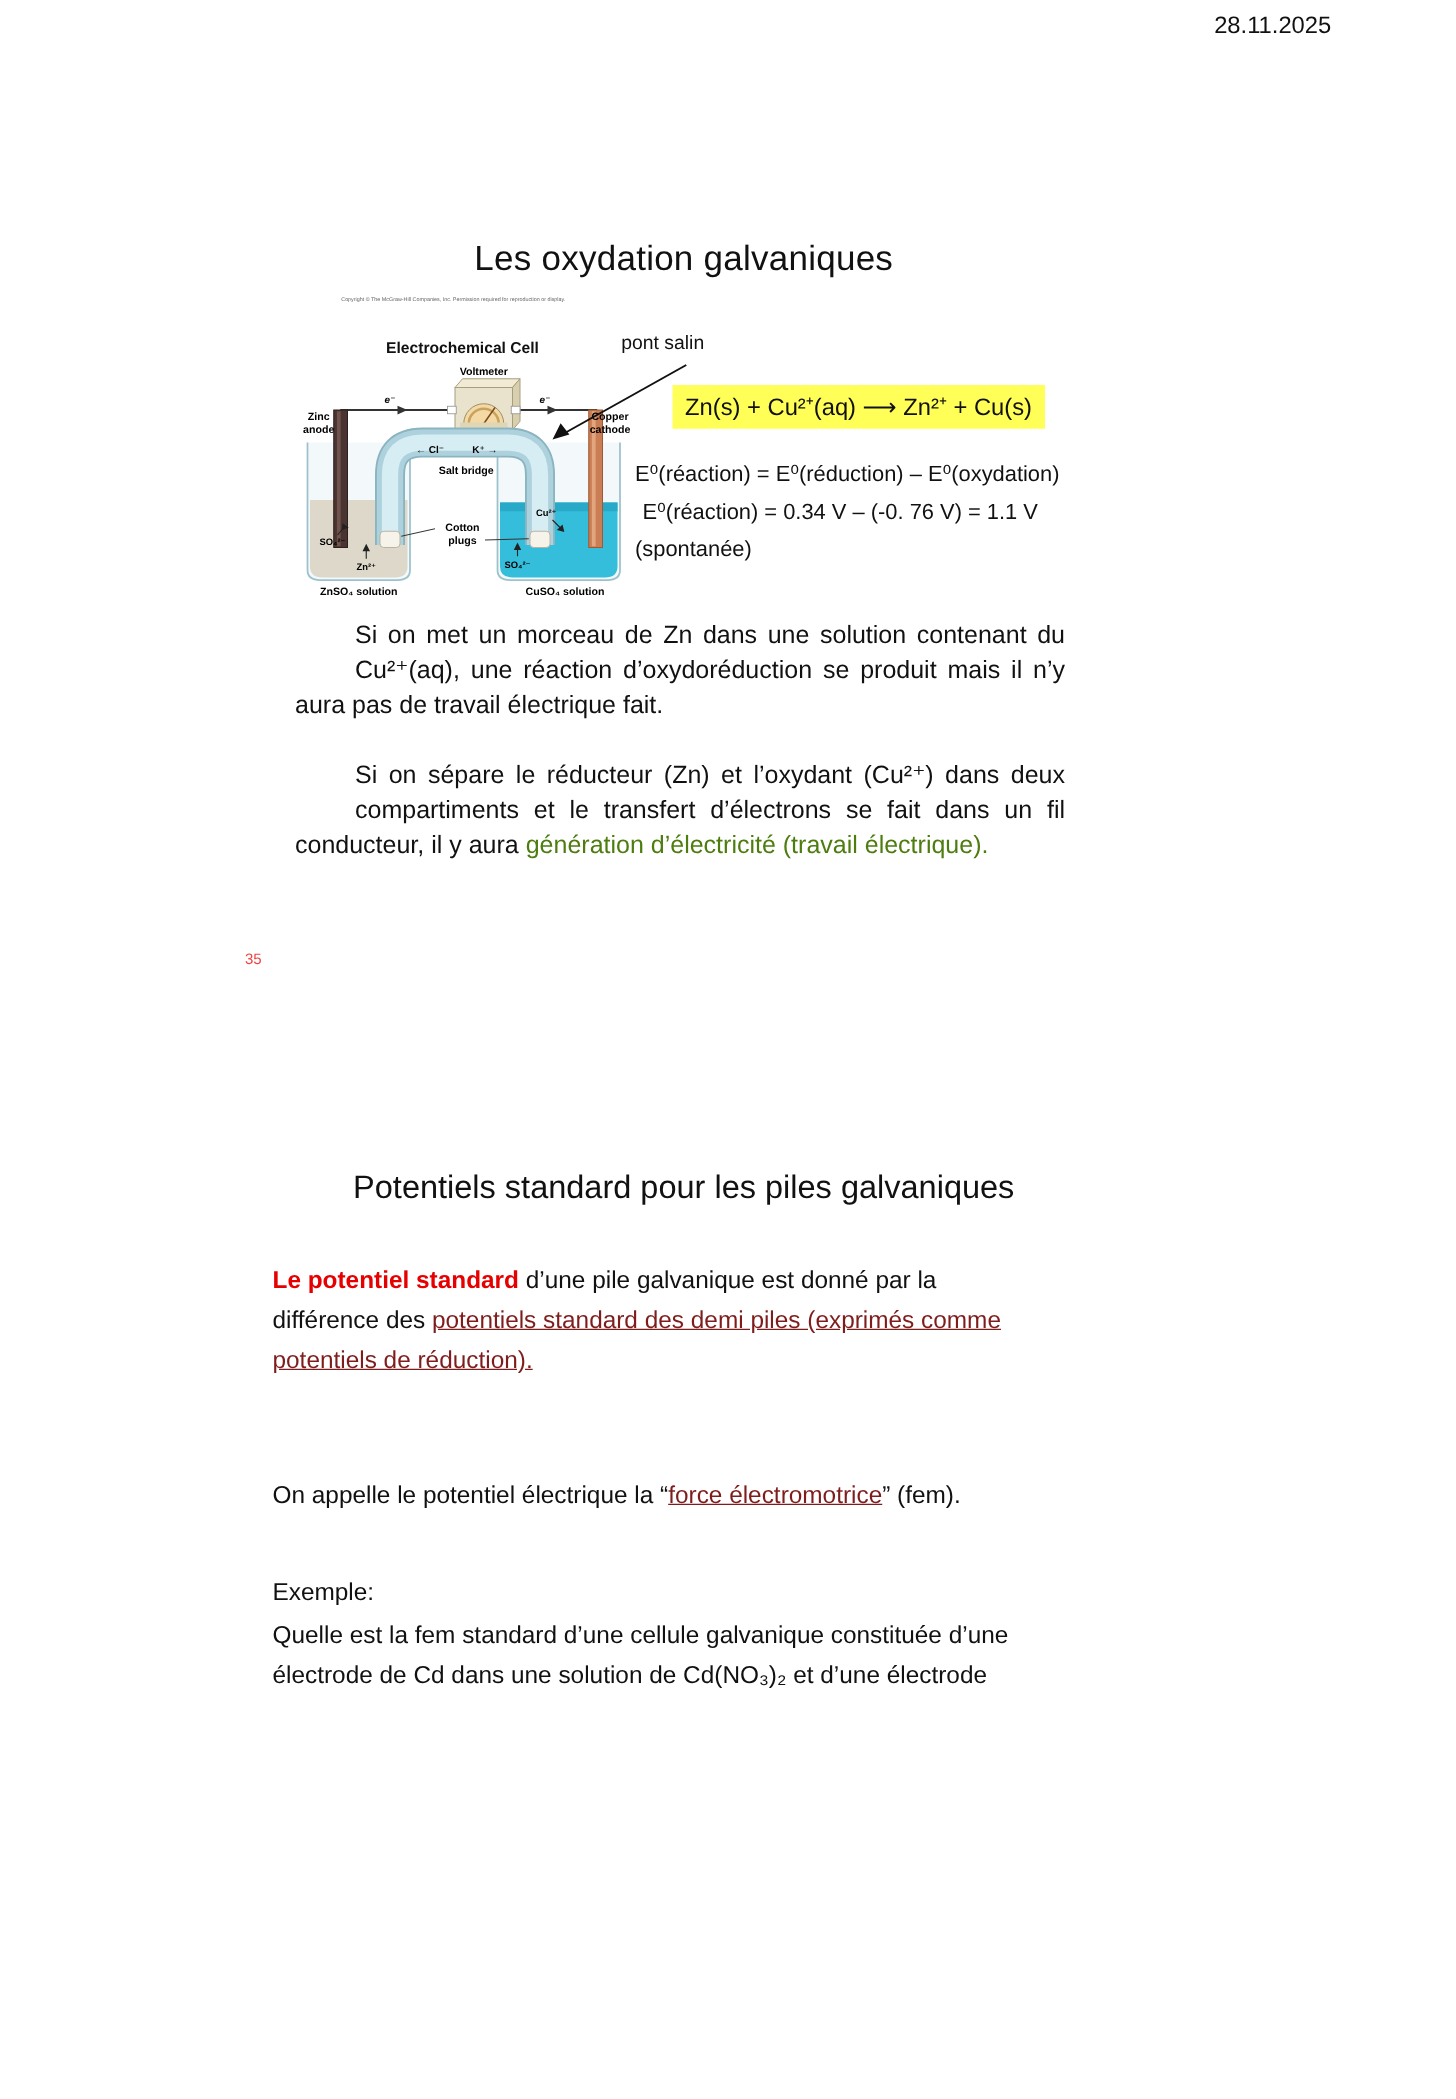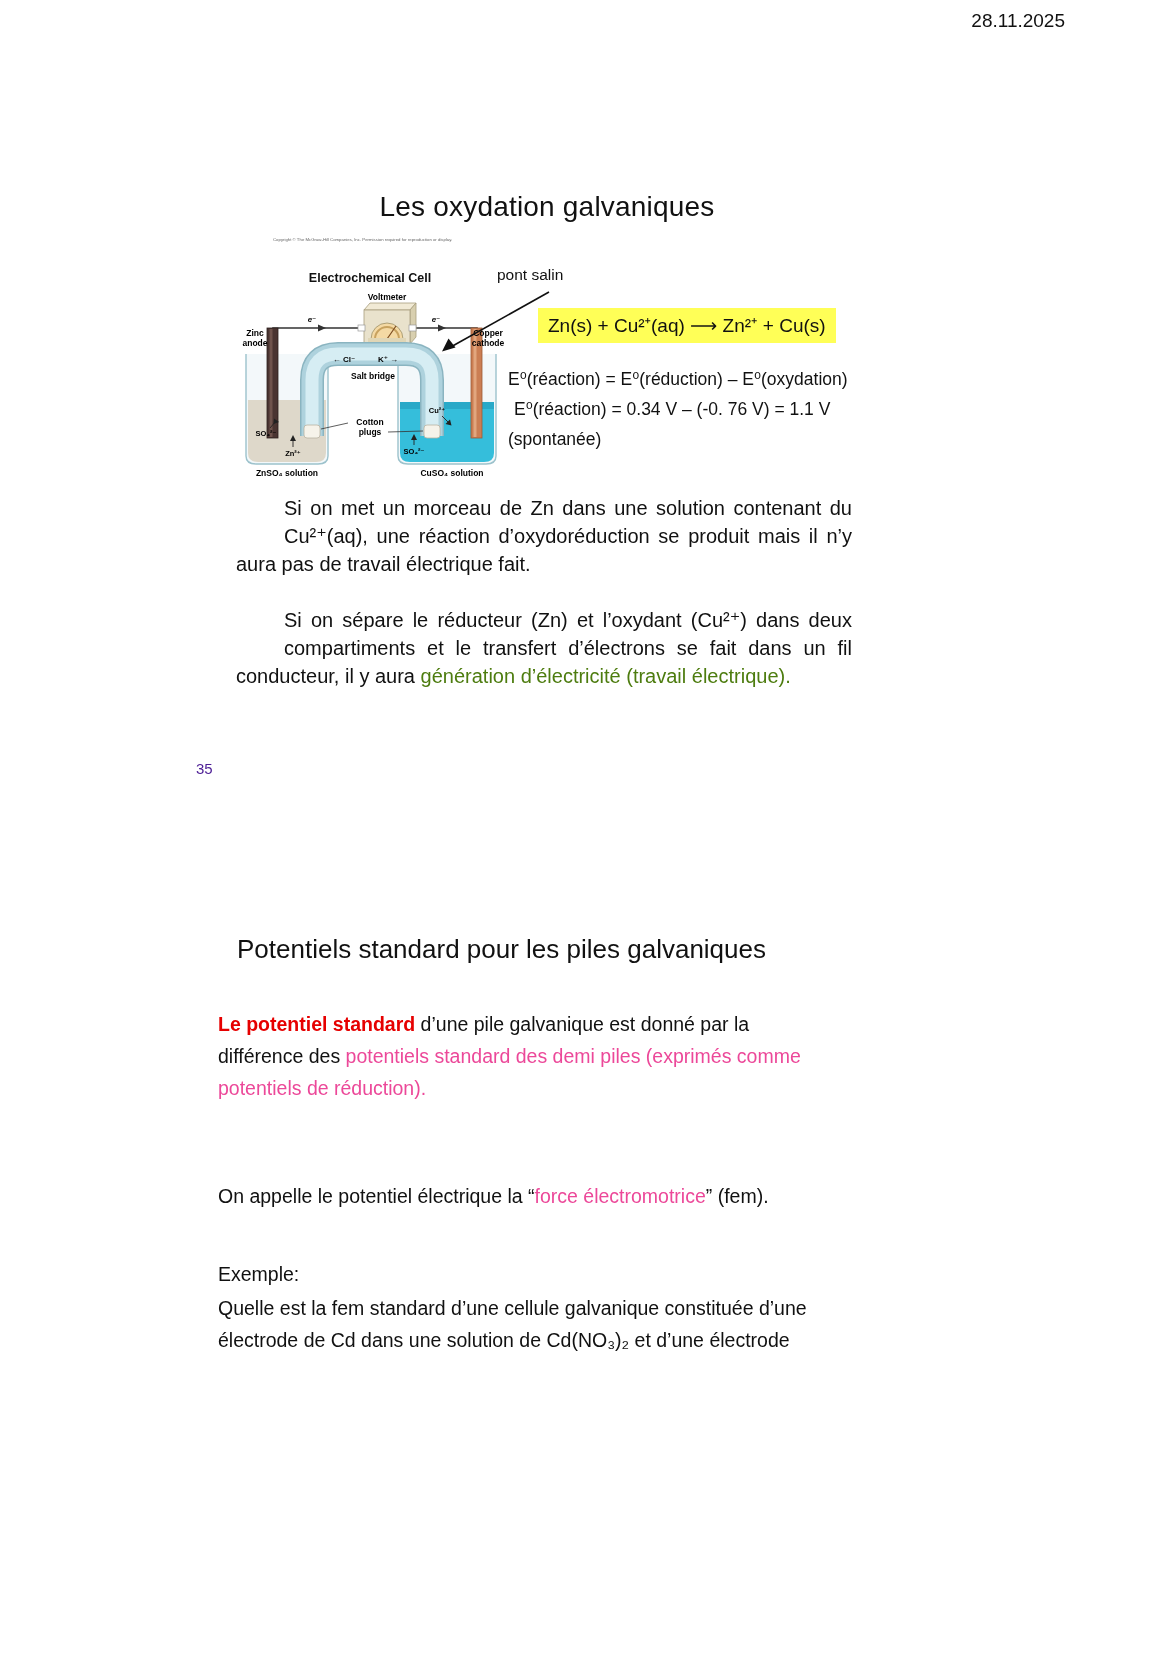--- a/index.html
+++ b/index.html
@@ -9,24 +9,24 @@
     width: 1165px;
     height: 1360px;
     background: #ffffff;
     font-family: "Liberation Sans","DejaVu Sans",sans-serif;
     color: #111111;
     overflow: hidden;
   }
   .abs { position: absolute; }
   .date { top:10px; right:100px; font-size:19px; }
   .pagenum-corner { top:1632px; right:16px; font-size:20px; }
-  .slide-num { left:196px; font-size:15px; color:#4c1d95; }
+  .slide-num { left:196px; font-size:12px; color:#ef4444; }
 
   .s1-title { top:191px; left:237px; width:620px; text-align:center; font-size:28px; letter-spacing:0.2px; }
-  .s2-title { top:934px; left:237px; width:620px; text-align:left; font-size:26px; }
+  .s2-title { top:934px; left:237px; width:620px; text-align:center; font-size:26px; }
 
   .figure-svg { left:240px; top:232px; width:270px; height:248px; }
   svg { font-family: "Liberation Sans","DejaVu Sans",sans-serif; }
 
   .pont-salin { left:497px; top:266px; font-size:15.5px; }
   .pont-arrow { left:437px; top:288px; width:120px; height:70px; }
 
   .equation {
     left:538px; top:308px;
     font-family: Liberation Sans, sans-serif;
@@ -36,21 +36,21 @@
     white-space:nowrap;
   }
   .e0-block { left:508px; top:364px; width:410px; font-size:17.5px; line-height:30px; }
   .e0-line2 { padding-left:6px; }
 
   .para { left:236px; width:616px; font-size:20px; line-height:28px; }
   .para1 { top:494px; }
   .para2 { top:606px; }
   .jline { text-align:justify; text-align-last:justify;margin-left:48px; }
   .blue { color:#4d7c0f; }
-  .red  { color:#ec4899; }
+  .red  { color:#7f1d1d;text-decoration:underline; }
   .redbold { color:#e60000; font-weight:bold; }
 
   .s2-para { left:218px; font-size:19.5px; line-height:32px; }
   .s2-p1 { top:1008px; width:680px; }
   .s2-p2 { top:1180px; width:720px; }
   .s2-p3 { top:1258px; width:400px; }
   .s2-p4 { top:1292px; width:680px; }
 </style>
 </head>
 <body>

